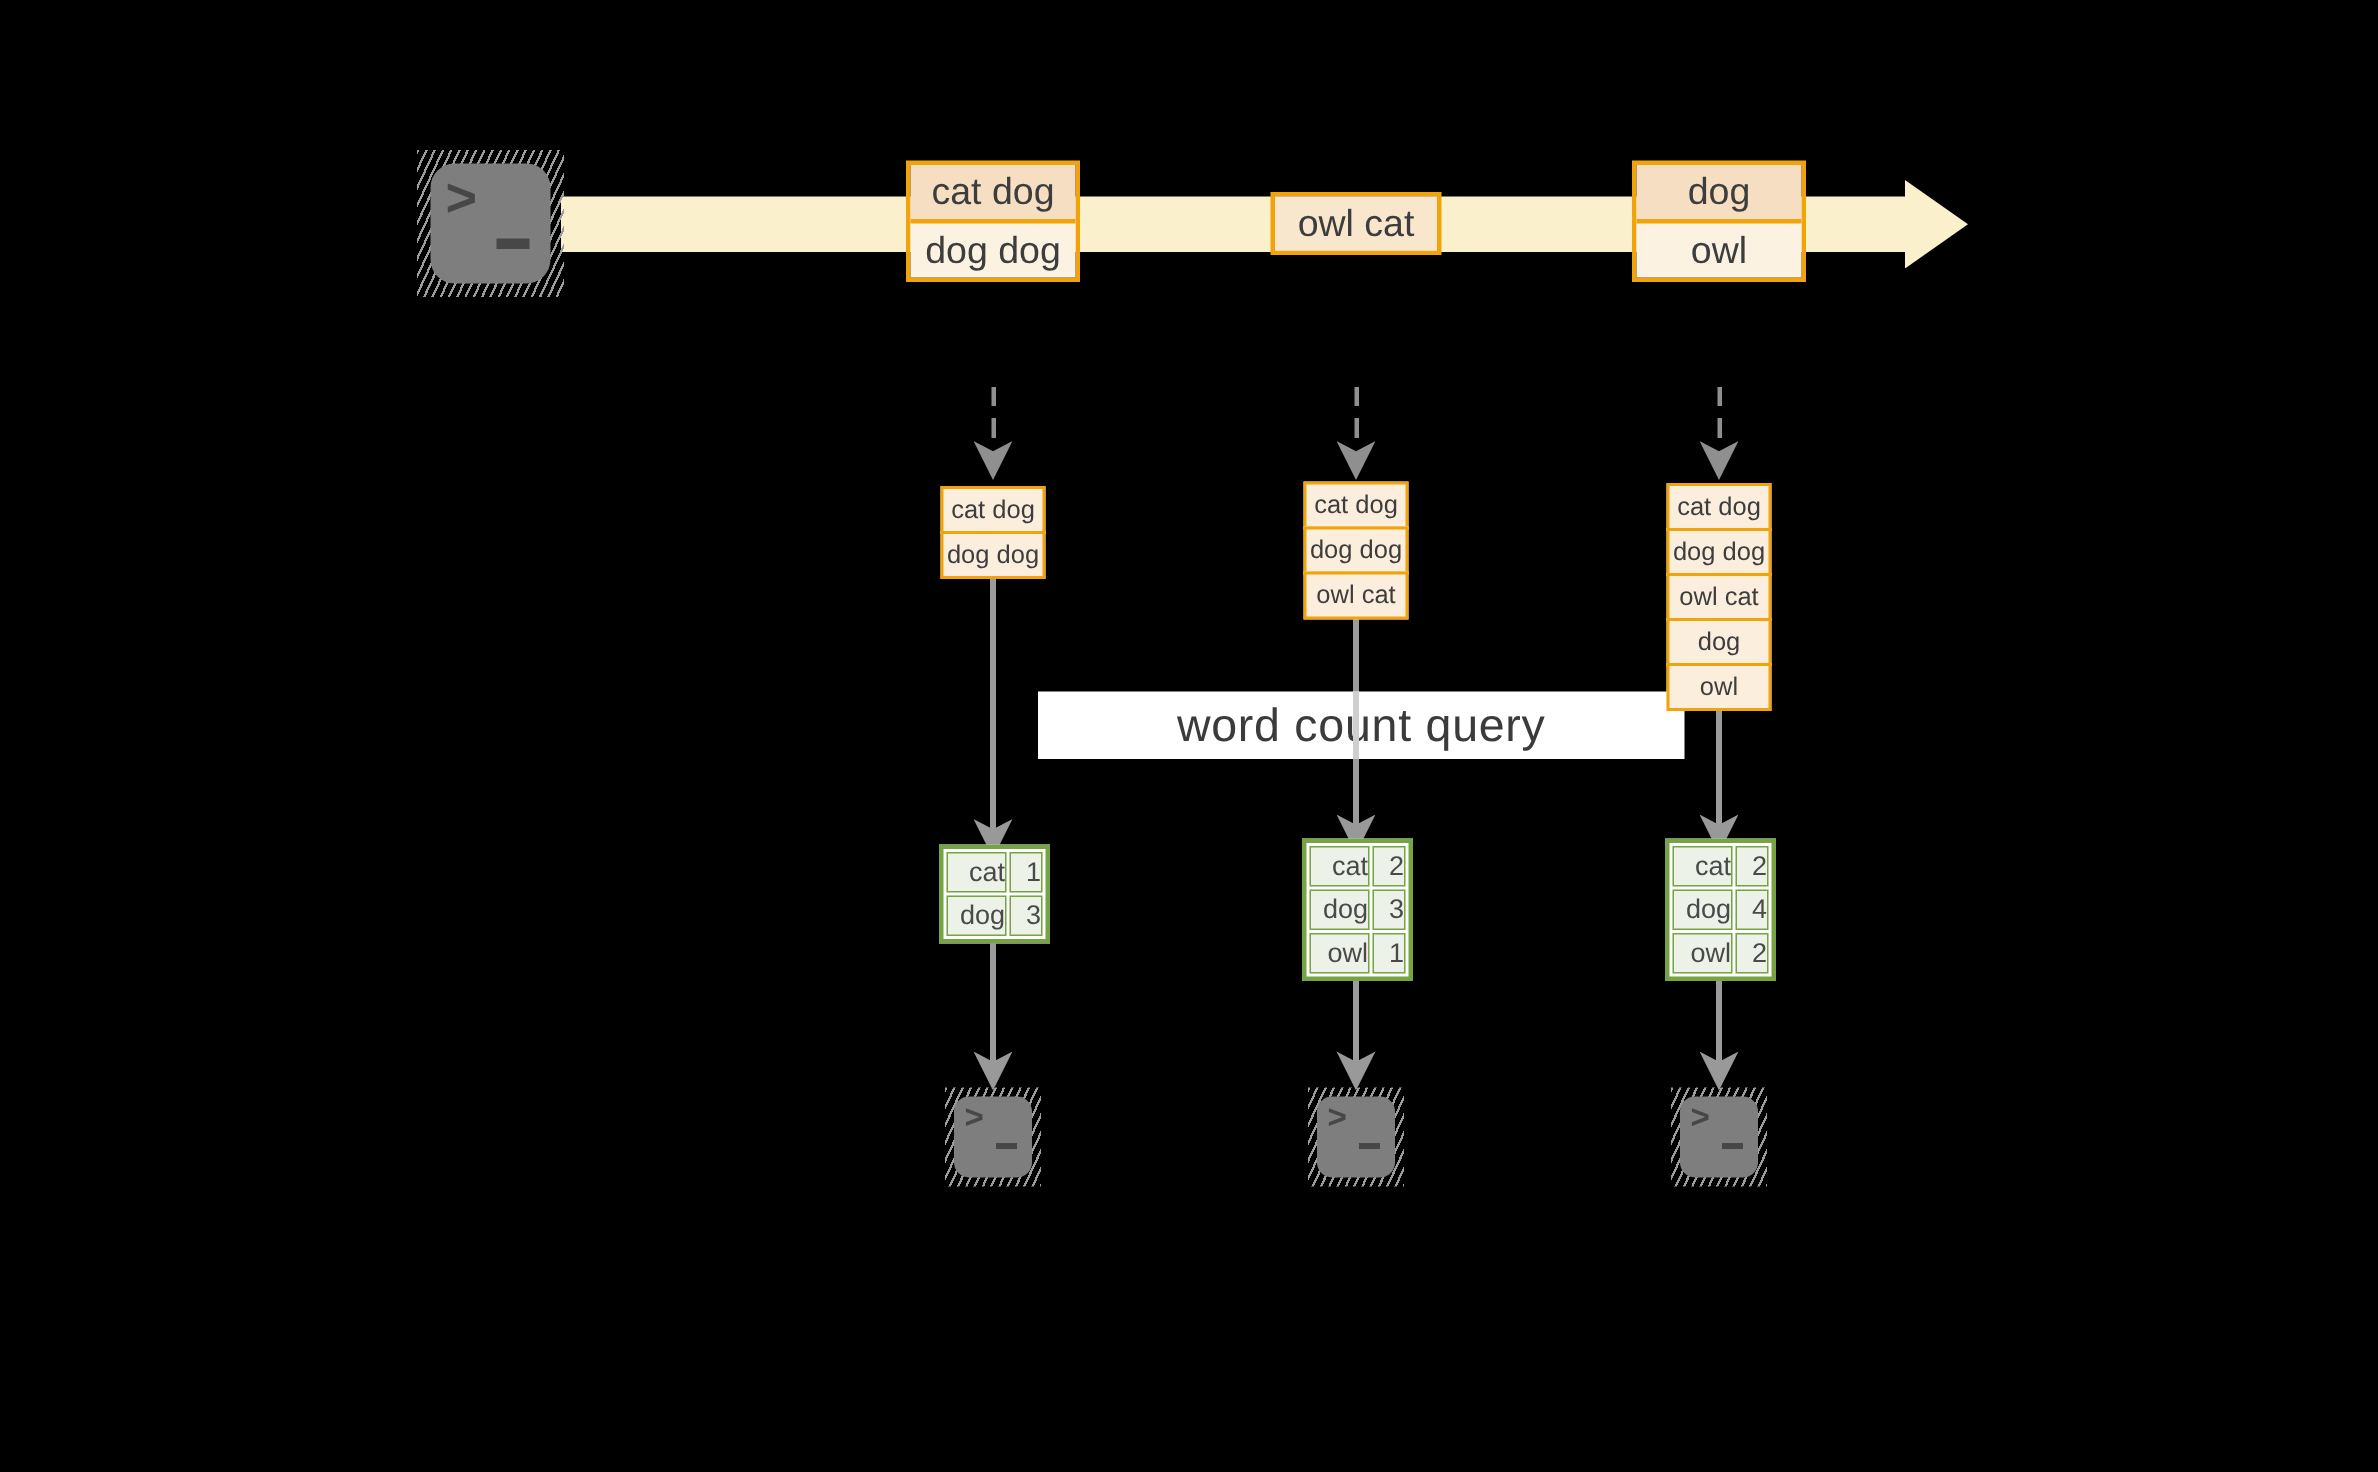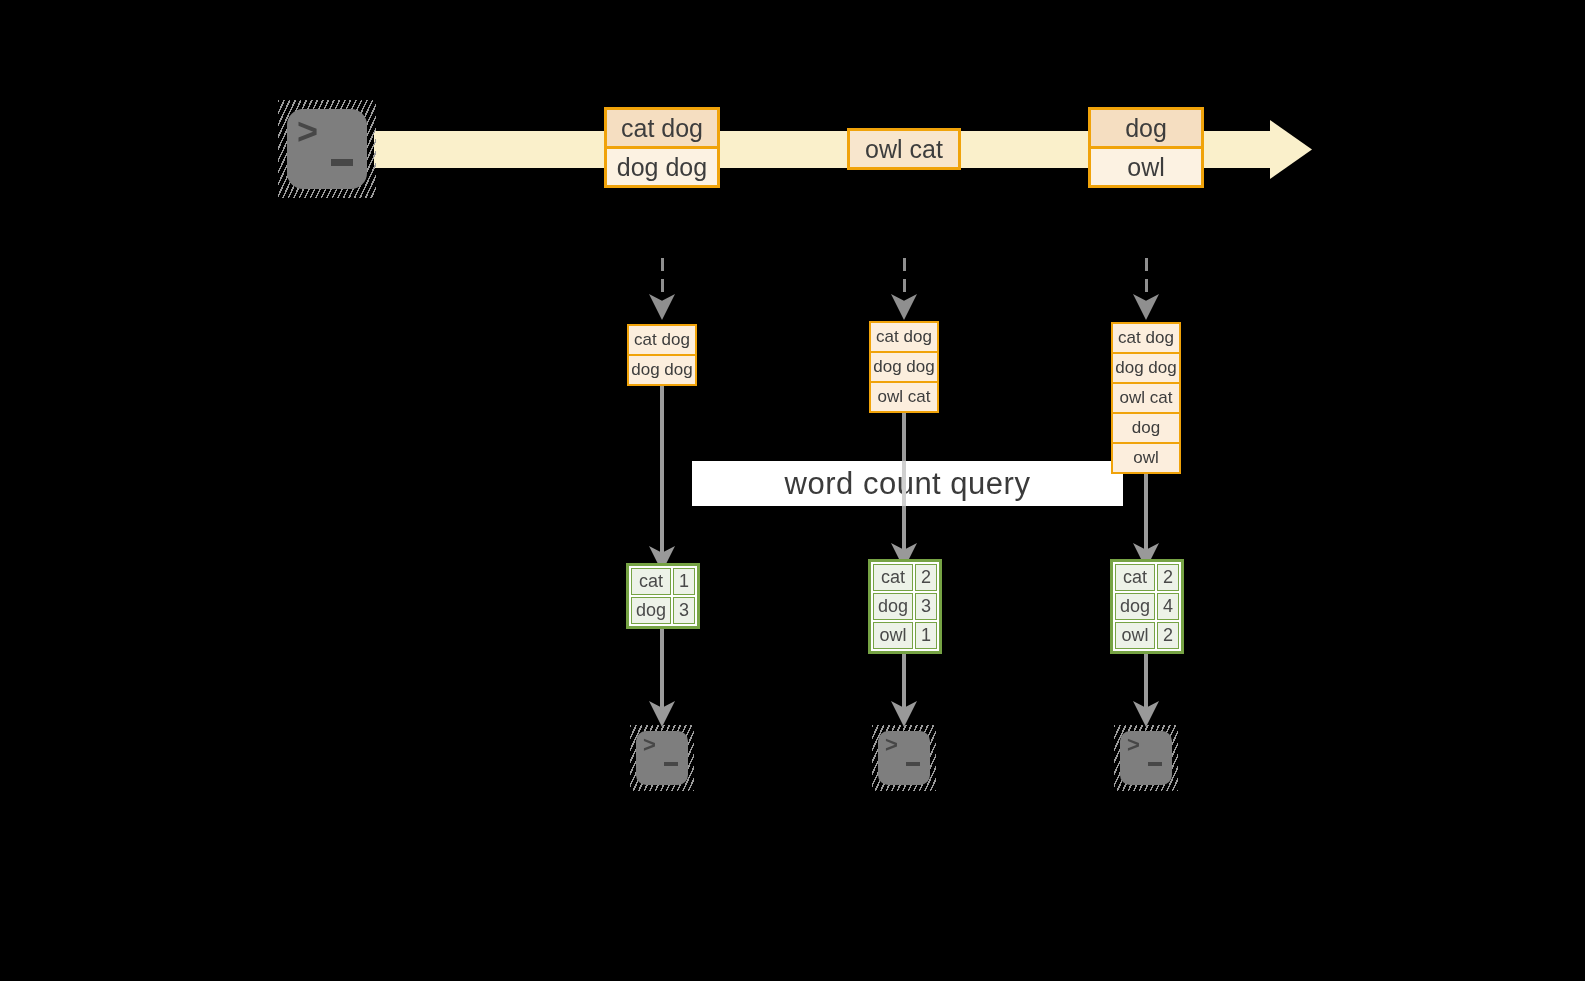--- a/index.html
+++ b/index.html
@@ -41,21 +41,21 @@
   .bcell + .bcell{margin-top:-2px;}
   
   .line{position:absolute;width:4px;background:#9b9b9b;z-index:2;}
   .label-line{position:absolute;width:4px;background:#cfcfcf;z-index:4;}
   
   .qlabel{position:absolute;left:692px;top:461px;width:431px;height:45px;background:#ffffff;z-index:3;
           text-align:center;line-height:45px;font-size:31px;font-weight:300;color:#3b3b3b;letter-spacing:.5px;}
   
   .wtable{position:absolute;width:64px;z-index:5;border:3px solid #76a344;background:#ffffff;padding:2px;
           display:grid;grid-template-columns:40px 22px;gap:2px;}
-  .wcell{height:27px;line-height:25px;text-align:center;font-size:18px;color:#4a4a4a;
+  .wcell{height:27px;line-height:25px;text-align:right;font-size:18px;color:#4a4a4a;
          background:#edf2e8;border:1px solid #76a344;box-sizing:border-box;}
 </style>
 </head>
 <body>
 
 <div class="stage">
 
   <div class="band"></div>
   <div class="band-head"></div>
 

